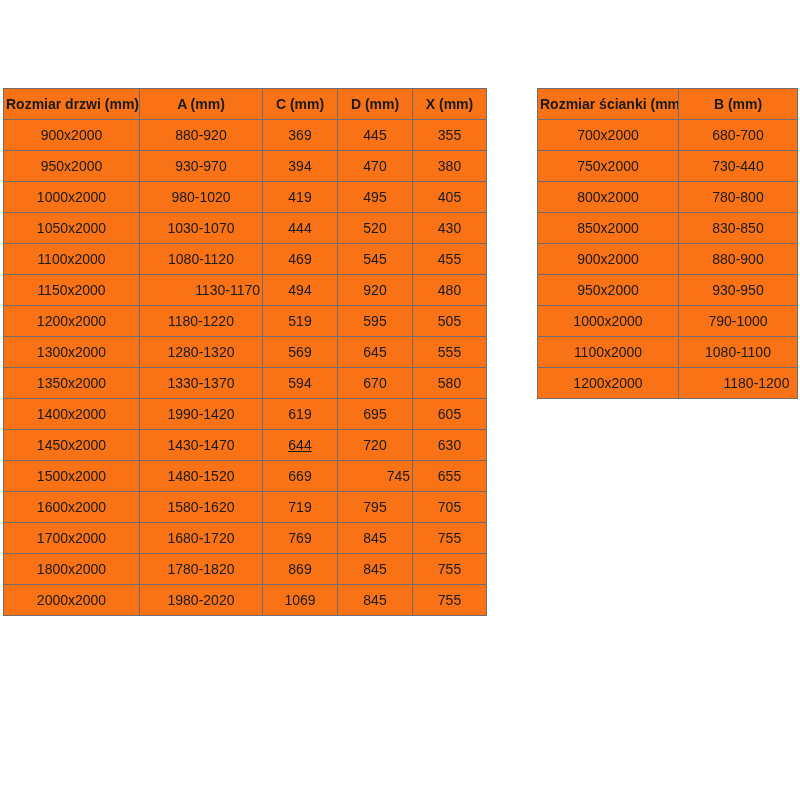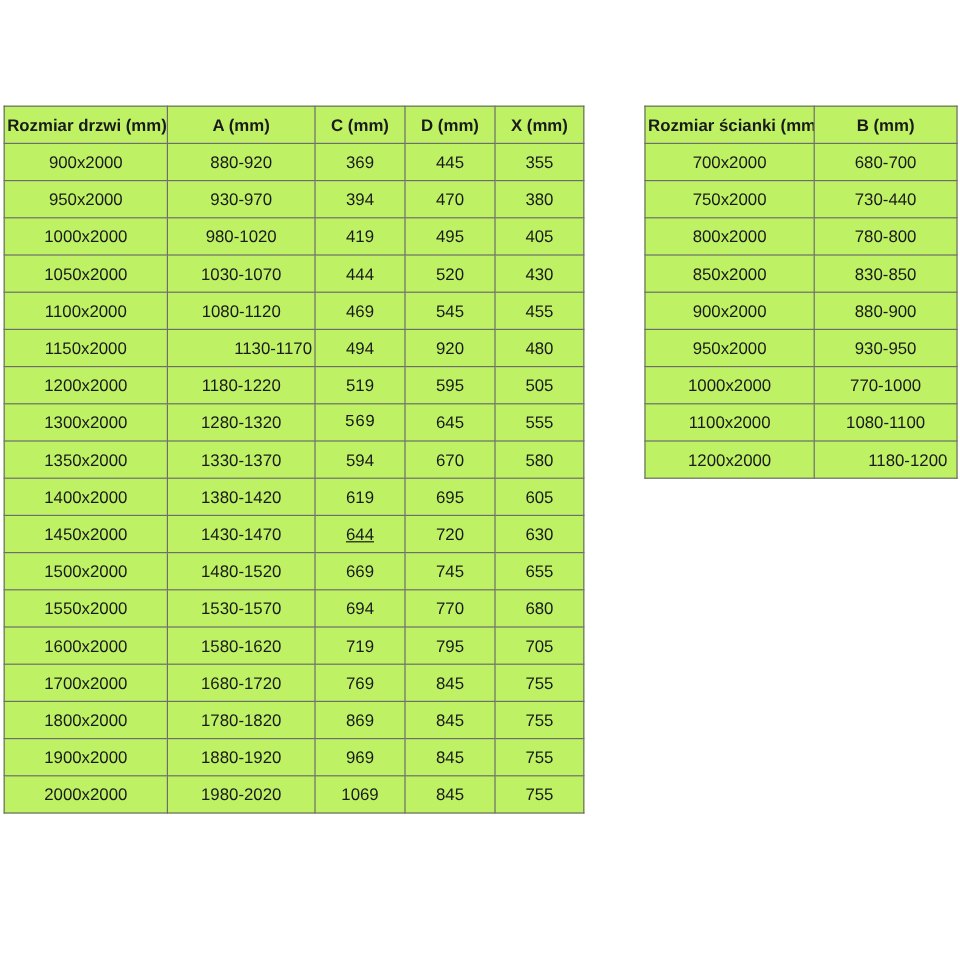--- a/index.html
+++ b/index.html
@@ -15,21 +15,21 @@
     position: relative;
     width: 800px;
     height: 800px;
     background: #ffffff;
     overflow: hidden;
   }
   table.spec-table {
     position: absolute;
     border-collapse: collapse;
     table-layout: fixed;
-    background: #bef264;
+    background: #f97316;
   }
   table.spec-table th,
   table.spec-table td {
     border: 1px solid #6e6e6e;
     text-align: center;
     vertical-align: middle;
     height: 30px;
     padding: 0 2px;
     font-size: 14px;
     line-height: 1;
@@ -126,58 +126,51 @@
         <tr>
           <td style="border-color: rgb(110, 110, 110); color: rgb(26, 26, 26);">1200x2000</td>
           <td style="border-color: rgb(110, 110, 110); color: rgb(26, 26, 26);">1180-1220</td>
           <td style="border-color: rgb(110, 110, 110); color: rgb(26, 26, 26);">519</td>
           <td style="border-color: rgb(110, 110, 110); color: rgb(26, 26, 26);">595</td>
           <td style="border-color: rgb(110, 110, 110); color: rgb(26, 26, 26);">505</td>
         </tr>
         <tr>
           <td style="border-color: rgb(110, 110, 110); color: rgb(26, 26, 26);">1300x2000</td>
           <td style="border-color: rgb(110, 110, 110); color: rgb(26, 26, 26);">1280-1320</td>
-          <td style="border-color: rgb(110, 110, 110); color: rgb(26, 26, 26); font-family: Liberation Mono, monospace;">569</td>
+          <td style="border-color: rgb(110, 110, 110); color: rgb(26, 26, 26);">569</td>
           <td style="border-color: rgb(110, 110, 110); color: rgb(26, 26, 26);">645</td>
           <td style="border-color: rgb(110, 110, 110); color: rgb(26, 26, 26);">555</td>
         </tr>
         <tr>
           <td style="border-color: rgb(110, 110, 110); color: rgb(26, 26, 26);">1350x2000</td>
           <td style="border-color: rgb(110, 110, 110); color: rgb(26, 26, 26);">1330-1370</td>
           <td style="border-color: rgb(110, 110, 110); color: rgb(26, 26, 26);">594</td>
           <td style="border-color: rgb(110, 110, 110); color: rgb(26, 26, 26);">670</td>
           <td style="border-color: rgb(110, 110, 110); color: rgb(26, 26, 26);">580</td>
         </tr>
         <tr>
           <td style="border-color: rgb(110, 110, 110); color: rgb(26, 26, 26);">1400x2000</td>
-          <td style="border-color: rgb(110, 110, 110); color: rgb(26, 26, 26);">1380-1420</td>
+          <td style="border-color: rgb(110, 110, 110); color: rgb(26, 26, 26);">1990-1420</td>
           <td style="border-color: rgb(110, 110, 110); color: rgb(26, 26, 26);">619</td>
           <td style="border-color: rgb(110, 110, 110); color: rgb(26, 26, 26);">695</td>
           <td style="border-color: rgb(110, 110, 110); color: rgb(26, 26, 26);">605</td>
         </tr>
         <tr>
           <td style="border-color: rgb(110, 110, 110); color: rgb(26, 26, 26);">1450x2000</td>
           <td style="border-color: rgb(110, 110, 110); color: rgb(26, 26, 26);">1430-1470</td>
           <td style="border-color: rgb(110, 110, 110); color: rgb(26, 26, 26); text-decoration: underline;">644</td>
           <td style="border-color: rgb(110, 110, 110); color: rgb(26, 26, 26);">720</td>
           <td style="border-color: rgb(110, 110, 110); color: rgb(26, 26, 26);">630</td>
         </tr>
         <tr>
           <td style="border-color: rgb(110, 110, 110); color: rgb(26, 26, 26);">1500x2000</td>
           <td style="border-color: rgb(110, 110, 110); color: rgb(26, 26, 26);">1480-1520</td>
           <td style="border-color: rgb(110, 110, 110); color: rgb(26, 26, 26);">669</td>
-          <td style="border-color: rgb(110, 110, 110); color: rgb(26, 26, 26);">745</td>
+          <td style="border-color: rgb(110, 110, 110); color: rgb(26, 26, 26); text-align: right;">745</td>
           <td style="border-color: rgb(110, 110, 110); color: rgb(26, 26, 26);">655</td>
-        </tr>
-        <tr>
-          <td style="border-color: rgb(110, 110, 110); color: rgb(26, 26, 26);">1550x2000</td>
-          <td style="border-color: rgb(110, 110, 110); color: rgb(26, 26, 26);">1530-1570</td>
-          <td style="border-color: rgb(110, 110, 110); color: rgb(26, 26, 26);">694</td>
-          <td style="border-color: rgb(110, 110, 110); color: rgb(26, 26, 26);">770</td>
-          <td style="border-color: rgb(110, 110, 110); color: rgb(26, 26, 26);">680</td>
         </tr>
         <tr>
           <td style="border-color: rgb(110, 110, 110); color: rgb(26, 26, 26);">1600x2000</td>
           <td style="border-color: rgb(110, 110, 110); color: rgb(26, 26, 26);">1580-1620</td>
           <td style="border-color: rgb(110, 110, 110); color: rgb(26, 26, 26);">719</td>
           <td style="border-color: rgb(110, 110, 110); color: rgb(26, 26, 26);">795</td>
           <td style="border-color: rgb(110, 110, 110); color: rgb(26, 26, 26);">705</td>
         </tr>
         <tr>
           <td style="border-color: rgb(110, 110, 110); color: rgb(26, 26, 26);">1700x2000</td>
@@ -187,27 +180,20 @@
           <td style="border-color: rgb(110, 110, 110); color: rgb(26, 26, 26);">755</td>
         </tr>
         <tr>
           <td style="border-color: rgb(110, 110, 110); color: rgb(26, 26, 26);">1800x2000</td>
           <td style="border-color: rgb(110, 110, 110); color: rgb(26, 26, 26);">1780-1820</td>
           <td style="border-color: rgb(110, 110, 110); color: rgb(26, 26, 26);">869</td>
           <td style="border-color: rgb(110, 110, 110); color: rgb(26, 26, 26);">845</td>
           <td style="border-color: rgb(110, 110, 110); color: rgb(26, 26, 26);">755</td>
         </tr>
         <tr>
-          <td style="border-color: rgb(110, 110, 110); color: rgb(26, 26, 26);">1900x2000</td>
-          <td style="border-color: rgb(110, 110, 110); color: rgb(26, 26, 26);">1880-1920</td>
-          <td style="border-color: rgb(110, 110, 110); color: rgb(26, 26, 26);">969</td>
-          <td style="border-color: rgb(110, 110, 110); color: rgb(26, 26, 26);">845</td>
-          <td style="border-color: rgb(110, 110, 110); color: rgb(26, 26, 26);">755</td>
-        </tr>
-        <tr>
           <td style="border-color: rgb(110, 110, 110); color: rgb(26, 26, 26);">2000x2000</td>
           <td style="border-color: rgb(110, 110, 110); color: rgb(26, 26, 26);">1980-2020</td>
           <td style="border-color: rgb(110, 110, 110); color: rgb(26, 26, 26);">1069</td>
           <td style="border-color: rgb(110, 110, 110); color: rgb(26, 26, 26);">845</td>
           <td style="border-color: rgb(110, 110, 110); color: rgb(26, 26, 26);">755</td>
         </tr>
       </tbody>
   </table>
 
   <table id="wall-table" class="spec-table">
@@ -241,21 +227,21 @@
         <tr>
           <td style="border-color: rgb(110, 110, 110); color: rgb(26, 26, 26);">900x2000</td>
           <td style="border-color: rgb(110, 110, 110); color: rgb(26, 26, 26);">880-900</td>
         </tr>
         <tr>
           <td style="border-color: rgb(110, 110, 110); color: rgb(26, 26, 26);">950x2000</td>
           <td style="border-color: rgb(110, 110, 110); color: rgb(26, 26, 26);">930-950</td>
         </tr>
         <tr>
           <td style="border-color: rgb(110, 110, 110); color: rgb(26, 26, 26);">1000x2000</td>
-          <td style="border-color: rgb(110, 110, 110); color: rgb(26, 26, 26);">770-1000</td>
+          <td style="border-color: rgb(110, 110, 110); color: rgb(26, 26, 26);">790-1000</td>
         </tr>
         <tr>
           <td style="border-color: rgb(110, 110, 110); color: rgb(26, 26, 26);">1100x2000</td>
           <td style="border-color: rgb(110, 110, 110); color: rgb(26, 26, 26);">1080-1100</td>
         </tr>
         <tr>
           <td style="border-color: rgb(110, 110, 110); color: rgb(26, 26, 26);">1200x2000</td>
           <td style="border-color: rgb(110, 110, 110); color: rgb(26, 26, 26); padding-left: 39px;">1180-1200</td>
         </tr>
       </tbody>

